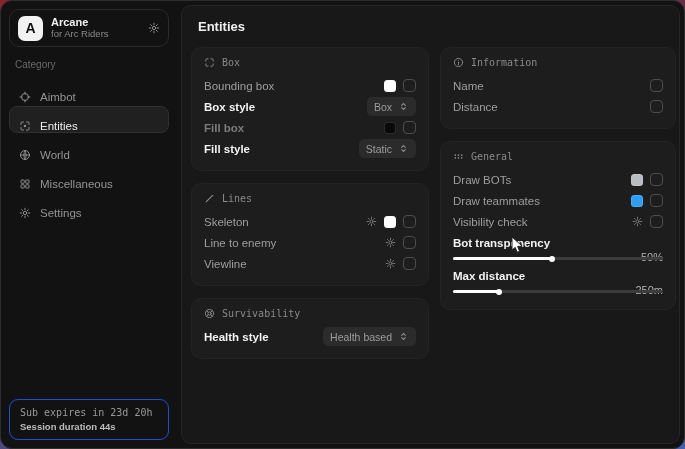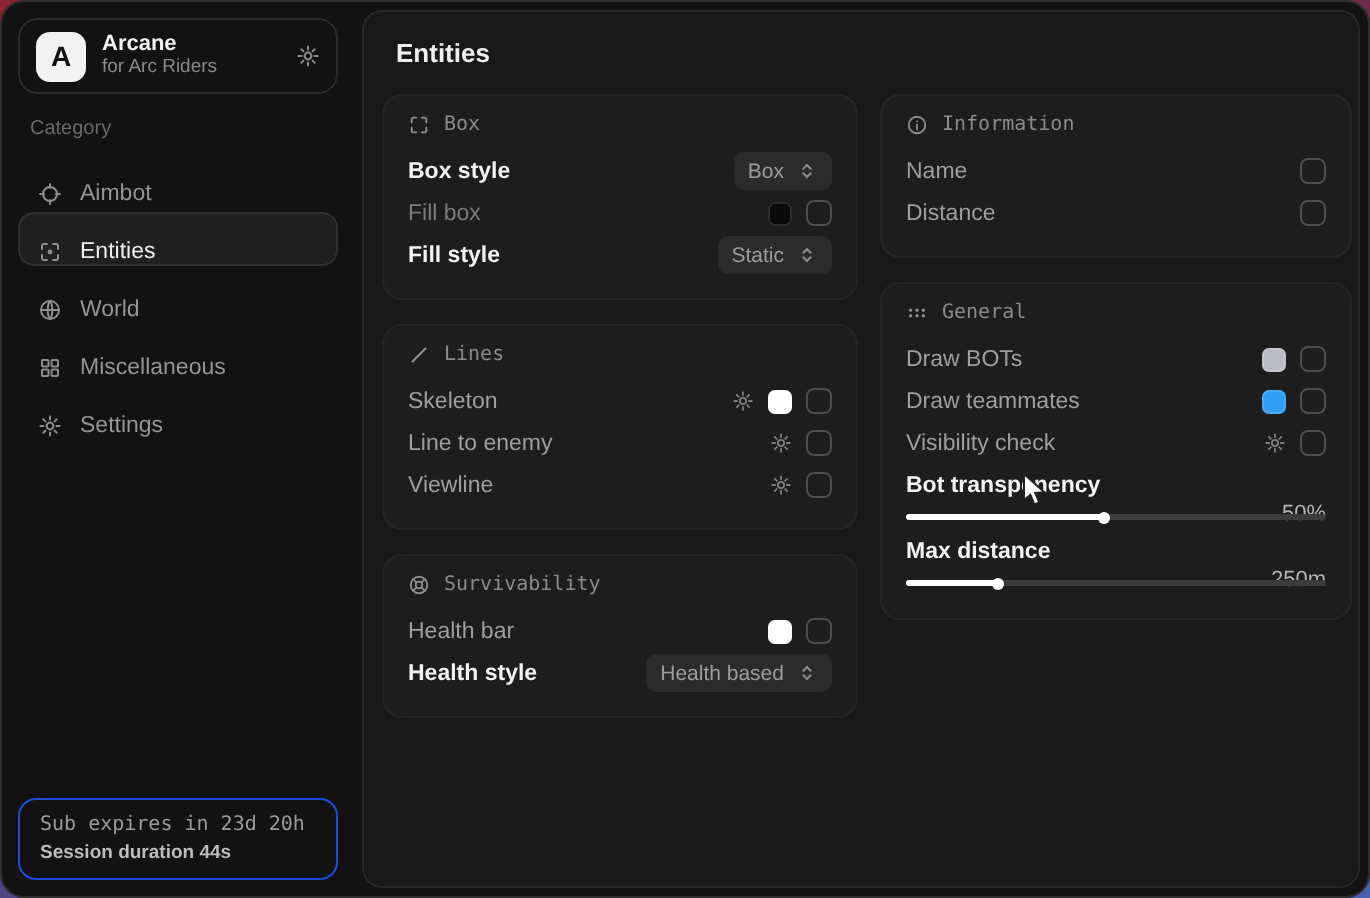--- a/index.html
+++ b/index.html
@@ -34,21 +34,21 @@
   .page-title { font-size:13px; font-weight:bold; color:#f0f0f0; padding:13px 0 0 16px; }
   .col { position:absolute; top:41px; display:flex; flex-direction:column; gap:12px; }
   .col-left { left:9px; width:238px; }
   .col-right { left:258px; width:236px; }
 
   .card { background:#1d1d1d; border:1px solid #242424; border-radius:10px; padding:9px 12px 11px; }
   .card-head { display:flex; align-items:center; gap:7px; color:#8a8a8a;
                font-family:"DejaVu Sans Mono", monospace; font-size:10px; margin-bottom:7px; }
   .row { height:21px; display:flex; align-items:center; justify-content:space-between; }
   .lbl { font-size:11.5px; color:#9e9e9e; }
-  .lbl.dim { color:#7b7b7b; }
+  .lbl.dim { color:#7b7b7b;font-weight:bold; }
   .lbl.hot { color:#f2f2f2; font-weight:bold; }
   .ctrls { display:flex; align-items:center; gap:7px; }
   .checkbox { width:13px; height:13px; border:1.5px solid #4d4d4d; border-radius:4px; background:transparent; }
   .swatch { width:12px; height:12px; border-radius:3.5px; box-shadow: inset 0 0 0 1px rgba(255,255,255,0.14); }
   .dropdown { display:flex; align-items:center; gap:6px; height:19px; padding:0 7px;
               background:#2b2b2b; border:none; border-radius:5px; color:#9c9c9c; font-size:10.5px;
               font-family:"Liberation Sans", sans-serif; }
   .val { font-size:11px; color:#b3b3b3;margin-top:28px; }
   .slider-row { display:block; height:auto; padding:2px 0 5px; }
   .row-top { display:flex; align-items:center; justify-content:space-between; height:18px; }
@@ -150,20 +150,27 @@
         <section class="card">
           <div class="card-head">
             <span class="icon sm">
               <svg viewBox="0 0 24 24" fill="none" stroke="currentColor" stroke-width="2" stroke-linecap="round">
                   <path d="M4 9V6a2 2 0 0 1 2-2h3M15 4h3a2 2 0 0 1 2 2v3M20 15v3a2 2 0 0 1-2 2h-3M9 20H6a2 2 0 0 1-2-2v-3"></path>
                 </svg>
             </span>
             <span class="card-title">Box</span>
           </div>
           <div class="row">
+            <span class="lbl">Bounding box</span>
+            <span class="ctrls">
+              <span class="swatch" style="background: rgb(255, 255, 255);"></span>
+              <span class="checkbox"></span>
+            </span>
+          </div>
+          <div class="row">
             <span class="lbl hot">Box style</span>
             <button class="dropdown">
               <span>Box</span>
               <span class="icon sm">
                 <svg viewBox="0 0 24 24" fill="none" stroke="currentColor" stroke-width="2.2" stroke-linecap="round">
                     <path d="M8 9.5 12 5.5l4 4M8 14.5l4 4 4-4"></path>
                   </svg>
               </span>
             </button>
           </div>
@@ -238,27 +245,20 @@
         <section class="card">
           <div class="card-head">
             <span class="icon sm">
               <svg viewBox="0 0 24 24" fill="none" stroke="currentColor" stroke-width="2" stroke-linecap="round">
                   <circle cx="12" cy="12" r="9"></circle>
                   <circle cx="12" cy="12" r="3.6"></circle>
                   <path d="M5.6 5.6l3.6 3.6M14.8 14.8l3.6 3.6M18.4 5.6l-3.6 3.6M9.2 14.8l-3.6 3.6"></path>
                 </svg>
             </span>
             <span class="card-title">Survivability</span>
-          </div>
-          <div class="row">
-            <span class="lbl">Health bar</span>
-            <span class="ctrls">
-              <span class="swatch" style="background: rgb(255, 255, 255);"></span>
-              <span class="checkbox"></span>
-            </span>
           </div>
           <div class="row">
             <span class="lbl hot">Health style</span>
             <button class="dropdown">
               <span>Health based</span>
               <span class="icon sm">
                 <svg viewBox="0 0 24 24" fill="none" stroke="currentColor" stroke-width="2.2" stroke-linecap="round">
                     <path d="M8 9.5 12 5.5l4 4M8 14.5l4 4 4-4"></path>
                   </svg>
               </span>

